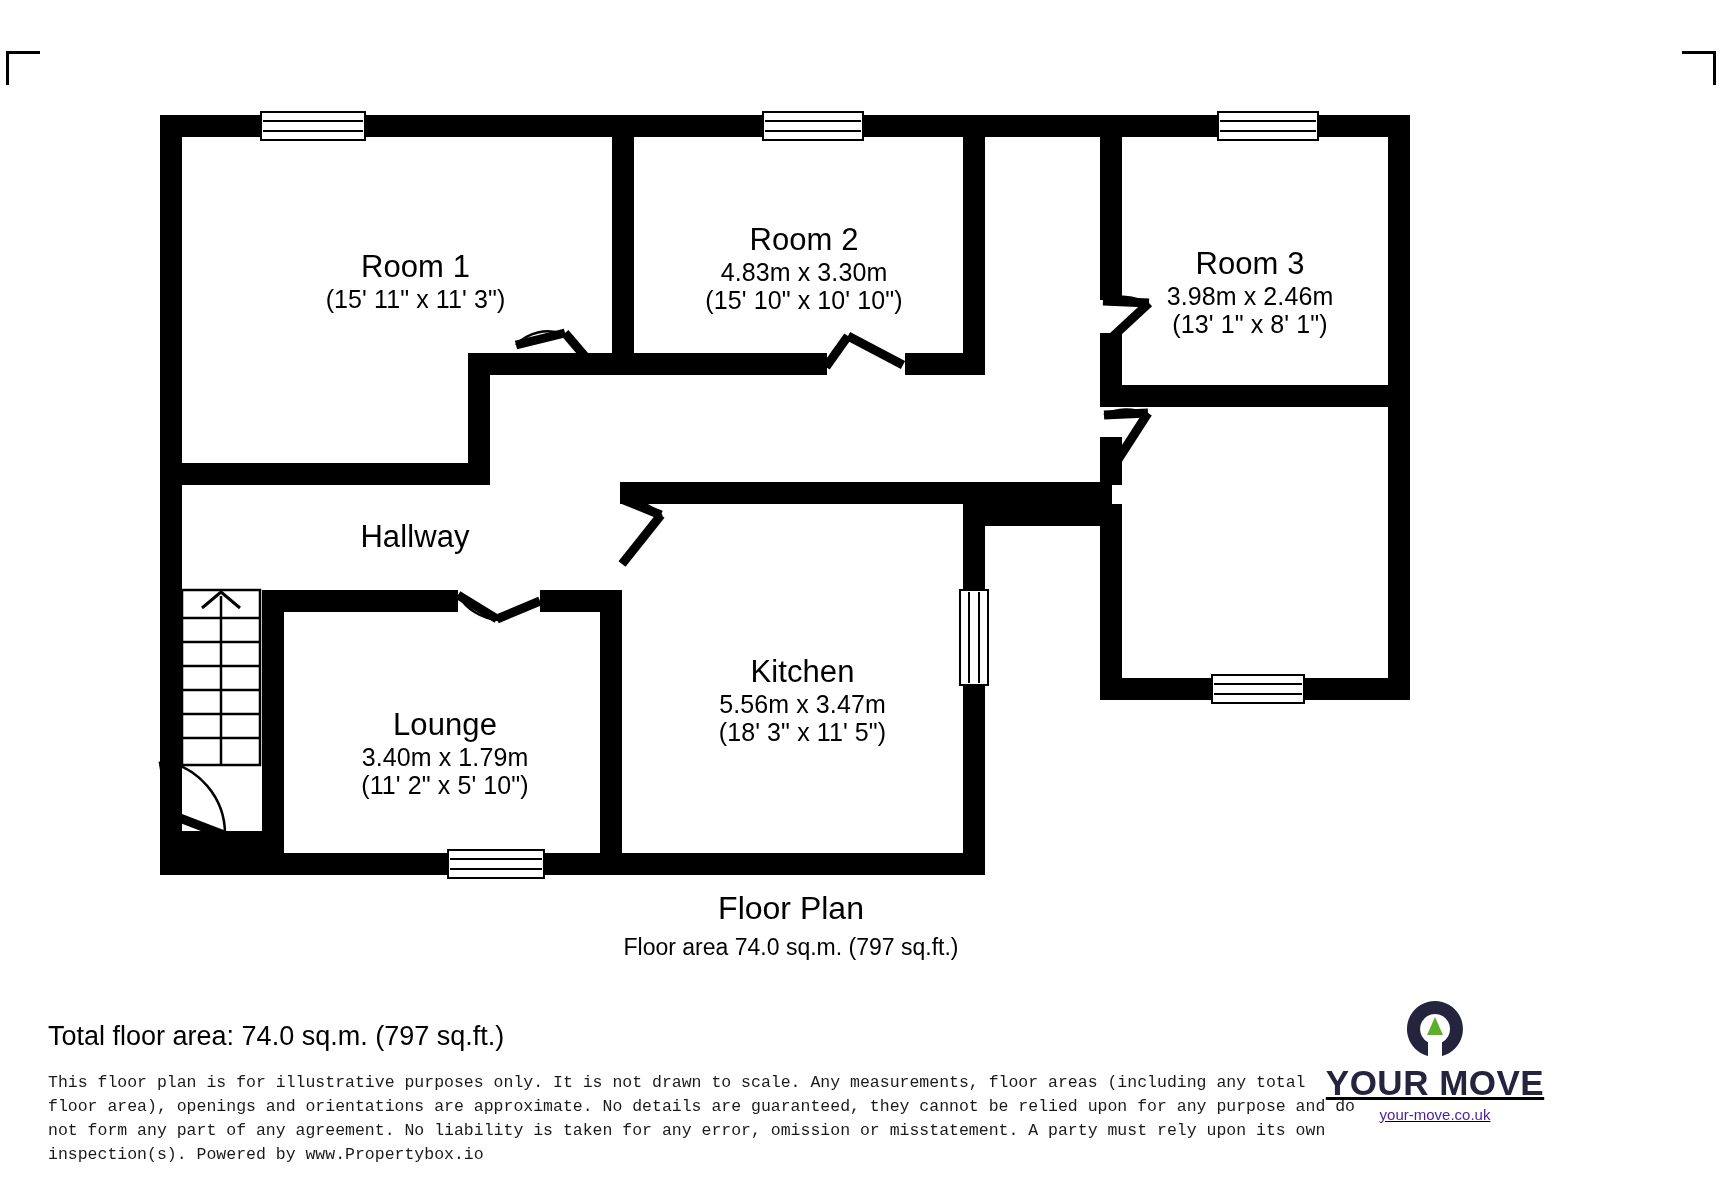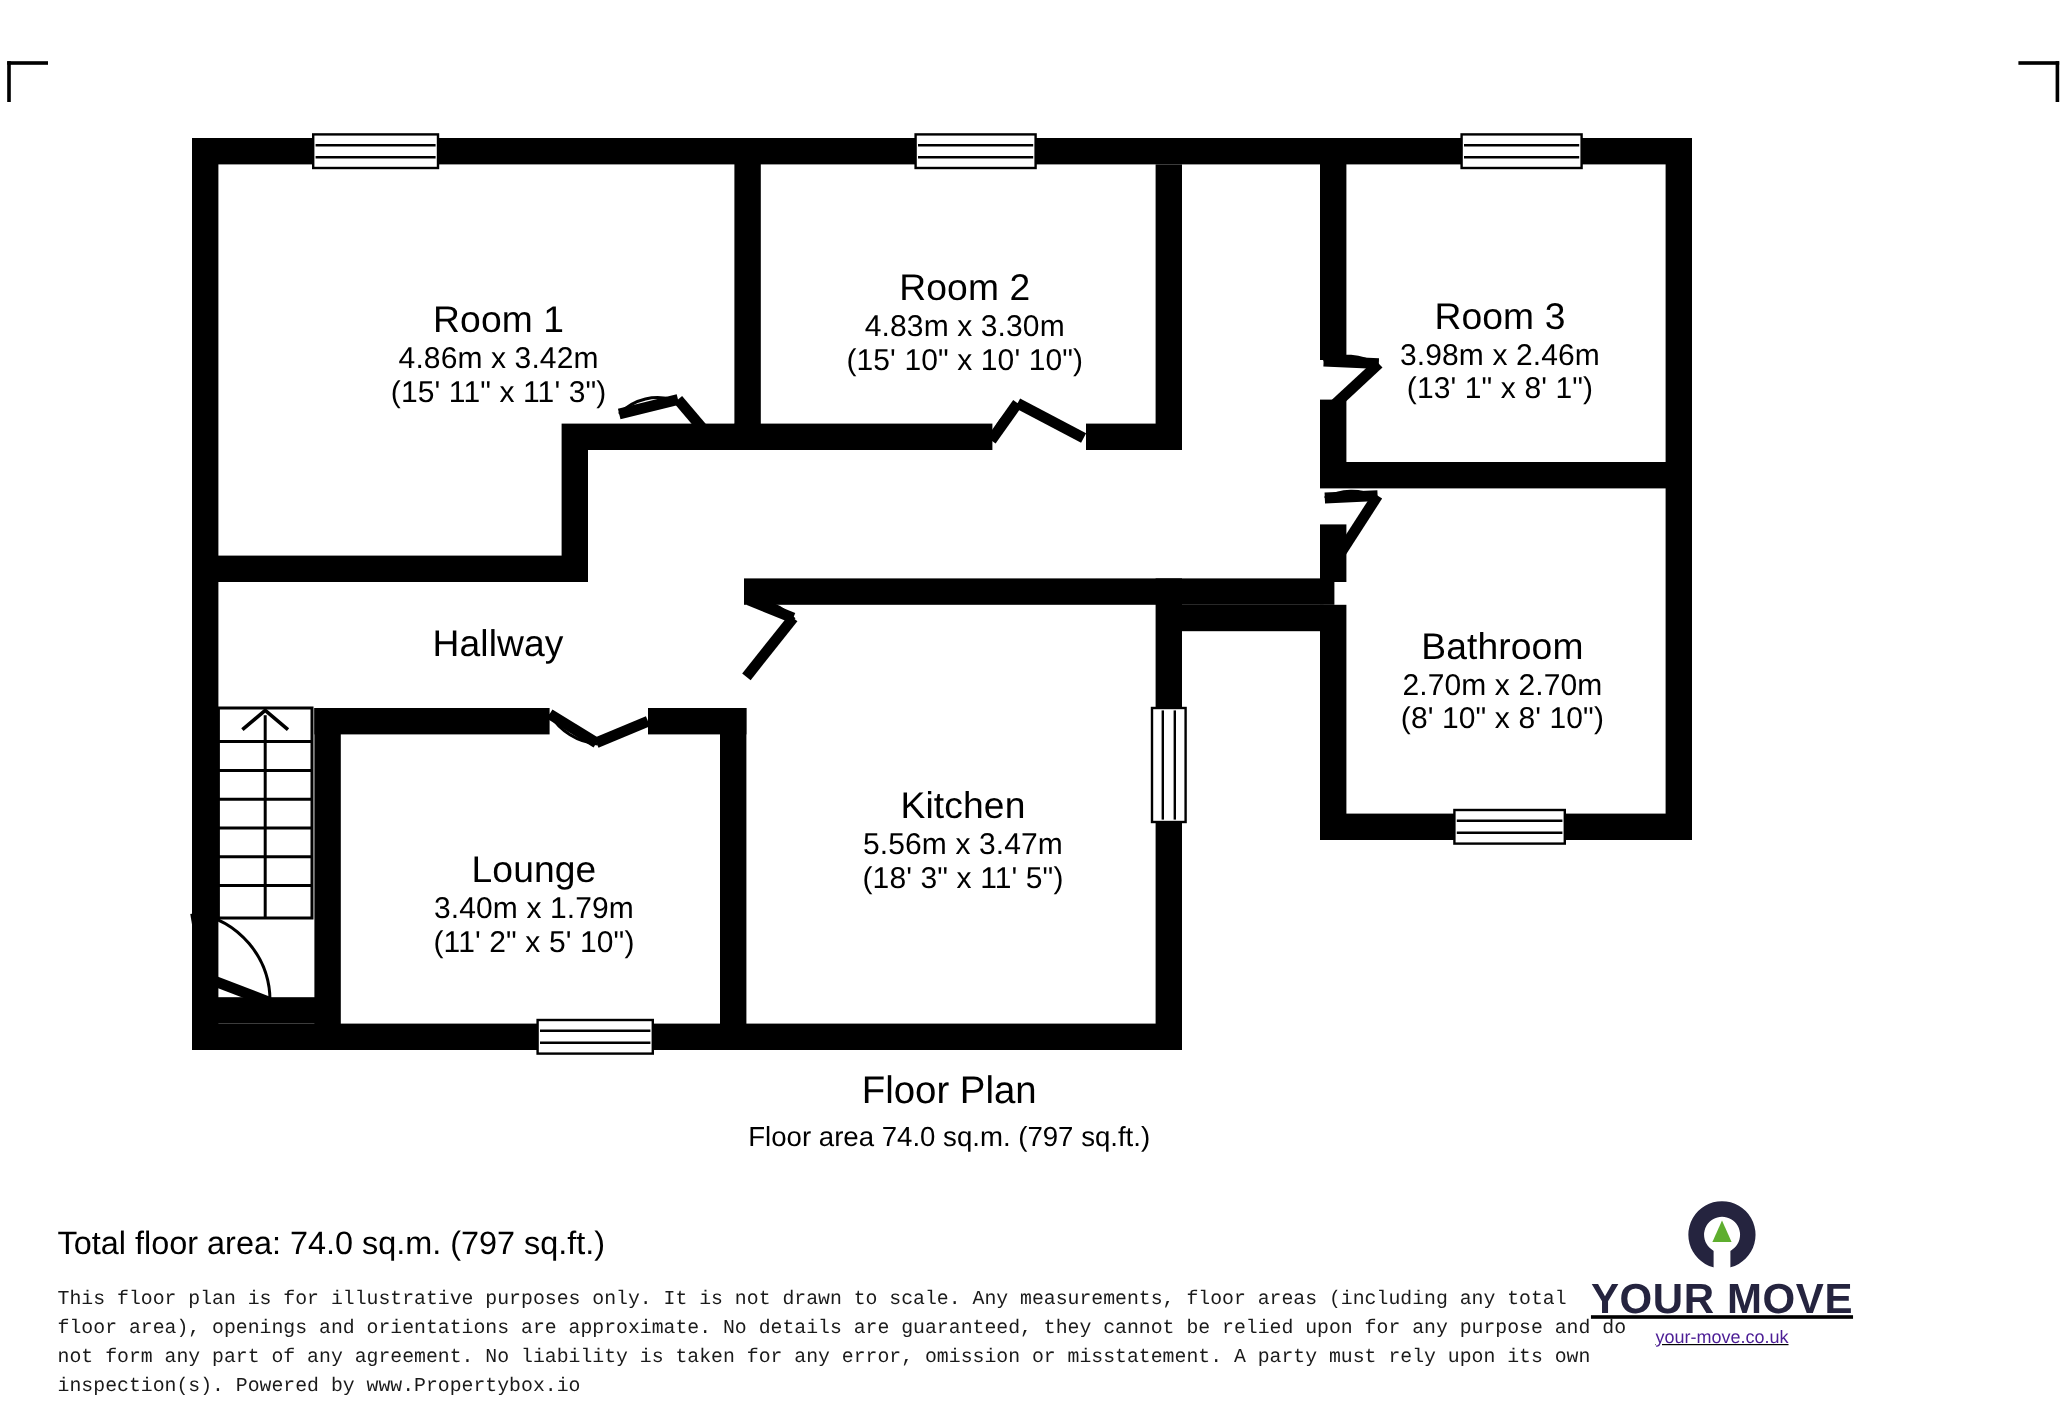--- a/index.html
+++ b/index.html
@@ -198,41 +198,35 @@
         <line x1="182" y1="645" x2="260" y2="645"></line>
         <line x1="182" y1="669" x2="260" y2="669"></line>
         <line x1="182" y1="693" x2="260" y2="693"></line>
         <line x1="221" y1="551" x2="221" y2="720"></line>
         <path d="M202,563 L221,547 L240,563" stroke-width="3"></path>
       </g>
     </svg>
 
     <div class="lbl" style="left:223px;top:205px;width:385px;">
       <div class="name">Room 1</div>
-      <div class="dim">4.86m x 3.42m</div>
       <div class="dim">(15' 11" x 11' 3")</div>
     </div>
 
     <div class="lbl" style="left:608px;top:178px;width:392px;">
       <div class="name">Room 2</div>
       <div class="dim">4.83m x 3.30m</div>
       <div class="dim">(15' 10" x 10' 10")</div>
     </div>
 
     <div class="lbl" style="left:1060px;top:202px;width:380px;">
       <div class="name">Room 3</div>
       <div class="dim">3.98m x 2.46m</div>
       <div class="dim">(13' 1" x 8' 1")</div>
     </div>
 
-    <div class="lbl" style="left:1062px;top:477px;width:380px;">
-      <div class="name">Bathroom</div>
-      <div class="dim">2.70m x 2.70m</div>
-      <div class="dim">(8' 10" x 8' 10")</div>
-    </div>
 
     <div class="lbl" style="left:245px;top:475px;width:340px;">
       <div class="name">Hallway</div>
     </div>
 
     <div class="lbl" style="left:285px;top:663px;width:320px;">
       <div class="name">Lounge</div>
       <div class="dim">3.40m x 1.79m</div>
       <div class="dim">(11' 2" x 5' 10")</div>
     </div>

